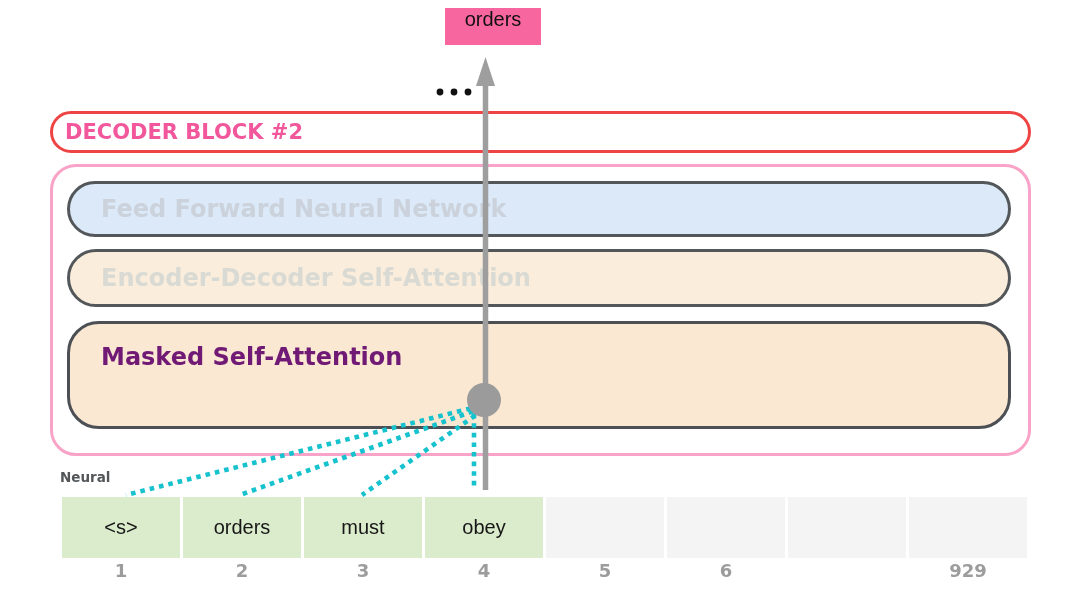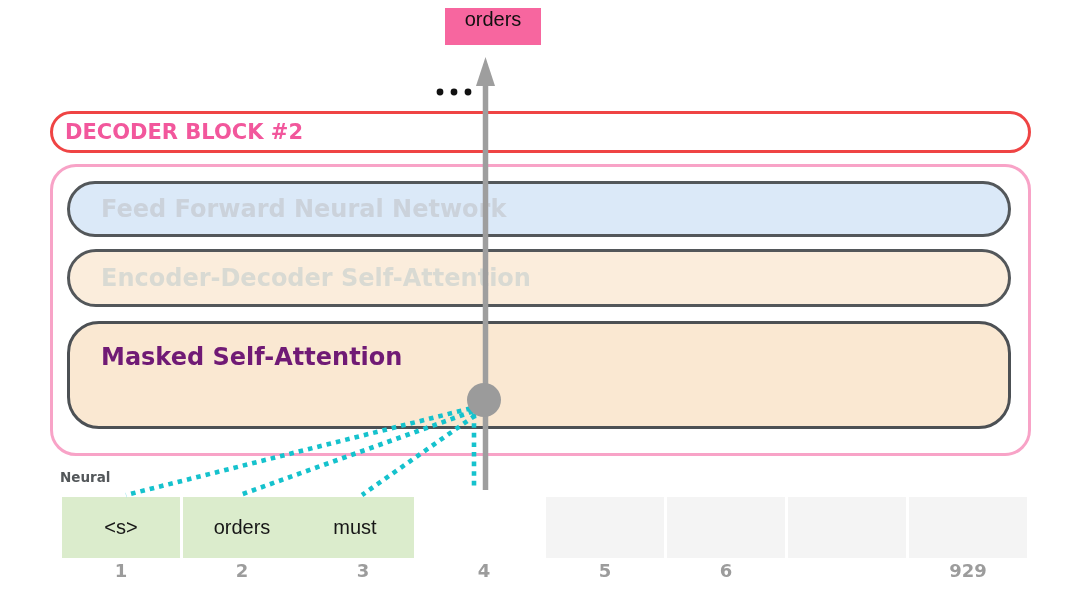--- a/index.html
+++ b/index.html
@@ -87,21 +87,22 @@
   </div>
 
   <div class="abs output-token">
     <span>orders</span>
   </div>
 
   <div class="abs input-label">Neural</div>
 
   <div class="abs cell cell-filled" style="left:62px">&lt;s&gt;</div>
   <div class="abs cell cell-filled" style="left:183px">orders</div>
-  <div class="abs cell cell-filled" style="left:296px">must</div>
+  <div class="abs cell cell-filled" style="left:304px">must</div>
+  <div class="abs cell cell-filled" style="left:425px">obey</div>
   <div class="abs cell cell-empty" style="left:546px"></div>
   <div class="abs cell cell-empty" style="left:667px"></div>
   <div class="abs cell cell-empty" style="left:788px"></div>
   <div class="abs cell cell-empty" style="left:909px"></div>
 
   <div class="abs pos" style="left:62px">1</div>
   <div class="abs pos" style="left:183px">2</div>
   <div class="abs pos" style="left:304px">3</div>
   <div class="abs pos" style="left:425px">4</div>
   <div class="abs pos" style="left:546px">5</div>

